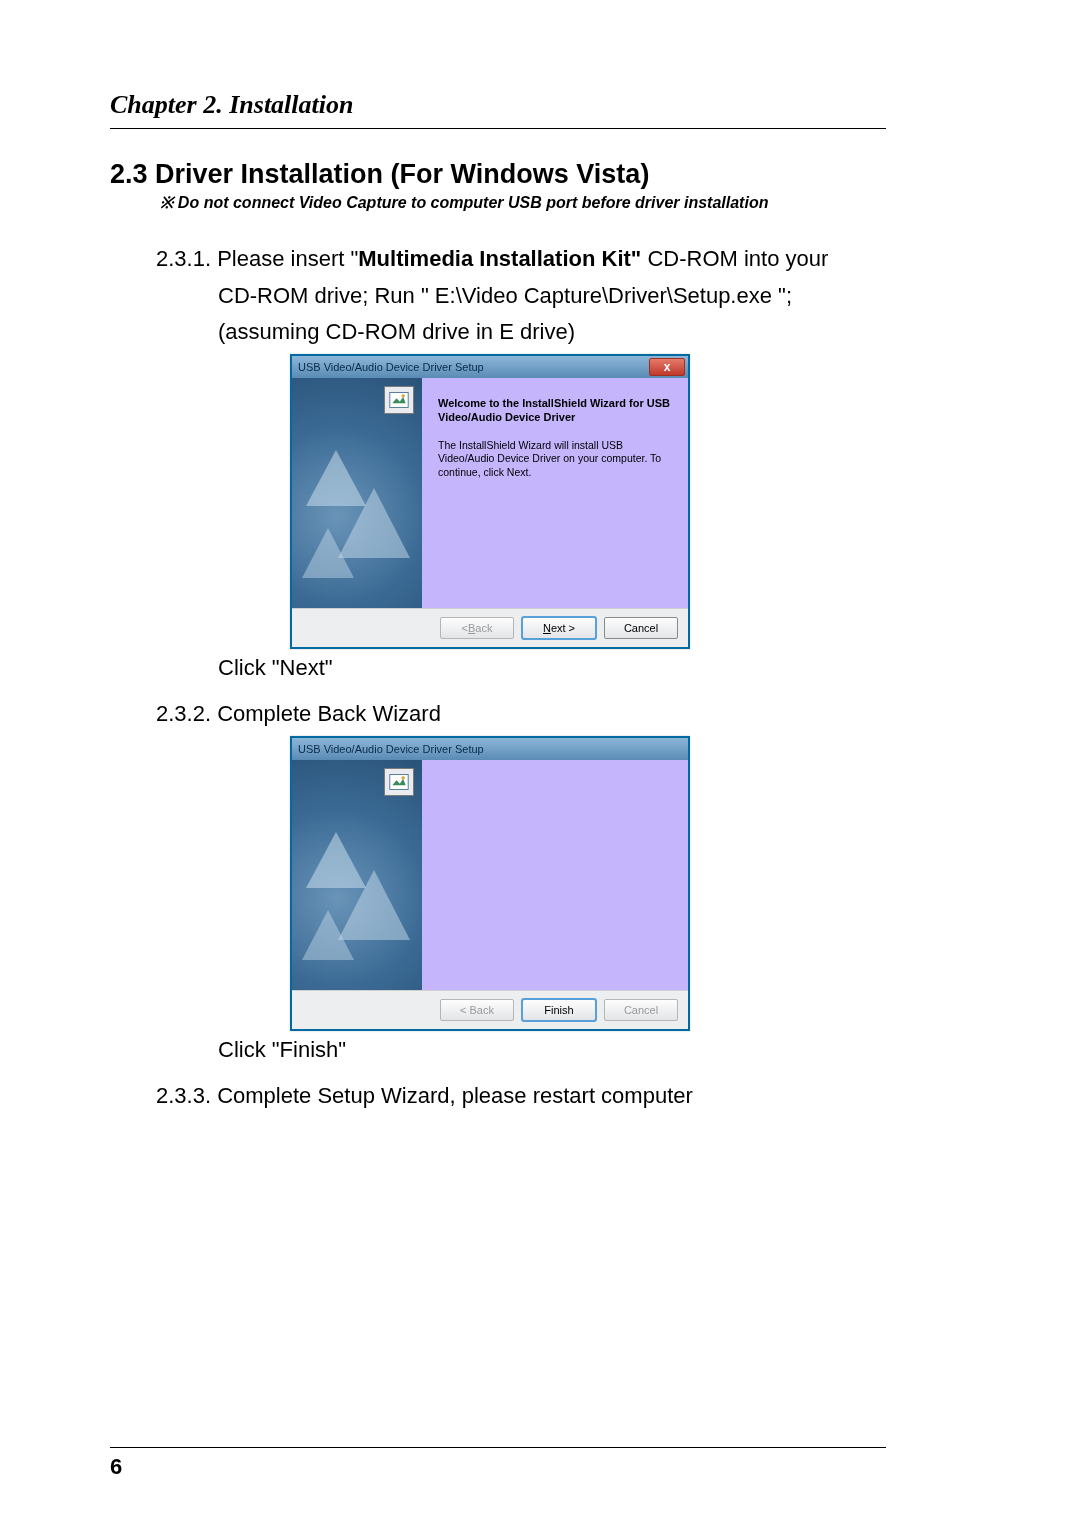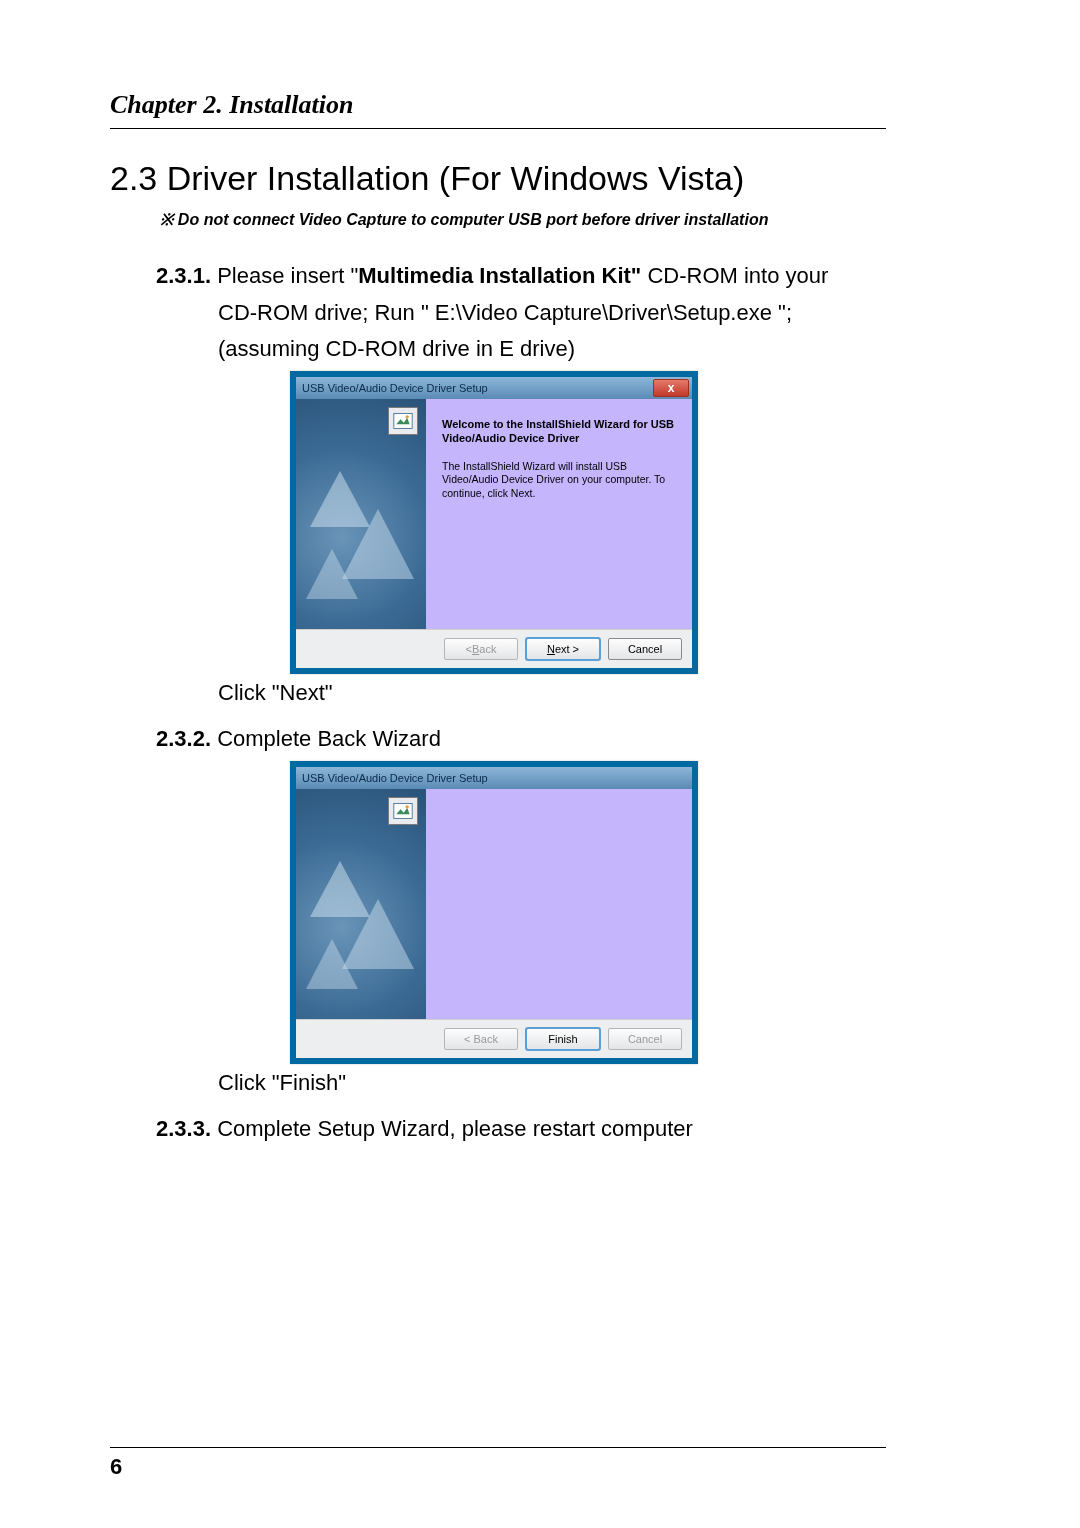--- a/index.html
+++ b/index.html
@@ -1,29 +1,29 @@
 <!DOCTYPE html>
 <html><head>
 <meta charset="utf-8">
 <style>
   html,body{margin:0;padding:0;background:#fff;font-family:Arial,Helvetica,sans-serif;color:#000}
   .page{width:996px;height:1528px;position:relative;box-sizing:border-box;padding:90px 110px 60px 110px}
   .chapter-header{font-style:italic;font-weight:bold;font-size:26px;font-family:"Times New Roman",Times,serif;padding-bottom:8px;border-bottom:1px solid #000;margin-bottom:30px}
-  .section-heading{font-family:Arial,Helvetica,sans-serif;font-weight:normal;font-size:34px;margin-bottom:12px}
+  .section-heading{font-family:Arial,Helvetica,sans-serif;font-weight:bold;font-size:27px;margin-bottom:3px}
   .sub-heading{font-family:Arial,Helvetica,sans-serif;font-weight:bold;font-style:italic;font-size:16px;line-height:1.3;margin:0 0 30px 50px}
   .step{font-size:22px;line-height:1.4;margin:0 0 6px 46px;text-indent:-0px}
-  .step .num{font-weight:bold}
+  .step .num{font-weight:normal}
   .step .bold{font-weight:bold}
   .cont{font-size:22px;line-height:1.4;margin:0 0 6px 108px}
   .click-line{font-size:22px;margin:4px 0 18px 108px}
   .page-number{position:absolute;left:110px;bottom:48px;font-weight:bold;font-size:22px}
   .bottom-rule{position:absolute;left:110px;right:110px;bottom:80px;border-top:1px solid #000}
 
   
-  .installer{width:396px;margin:6px 0 6px 180px;border:6px solid #0369a1;box-shadow:0 0 2px rgba(0,0,0,0.2);font-family:Tahoma,Arial,sans-serif;font-size:11px;color:#000;background:#fff}
+  .installer{width:396px;margin:6px 0 6px 180px;border:2px solid #0369a1;box-shadow:0 0 2px rgba(0,0,0,0.2);font-family:Tahoma,Arial,sans-serif;font-size:11px;color:#000;background:#fff}
   .titlebar{height:22px;background:linear-gradient(to bottom,#8db6d8,#5a8bb5);display:flex;align-items:center;justify-content:space-between;padding:0 3px 0 6px;color:#1a3a5a;font-size:11px}
   .titlebar .title{white-space:nowrap;color:#0a2a4a}
   .titlebar .winbtn{width:34px;height:16px;border-radius:2px;background:linear-gradient(to bottom,#e67a6a,#c0392b);border:1px solid #a03020;display:flex;align-items:center;justify-content:center;color:#fff;font-weight:bold;font-size:12px;line-height:1}
   .installer-body{display:flex;background:#c4b5fd}
   .side{width:130px;height:230px;background:radial-gradient(circle at 35% 60%,#6a94b8 0%,#3a6a94 55%,#2a5278 100%);position:relative;overflow:hidden}
   .side .logo{position:absolute;top:8px;right:8px;width:28px;height:26px;background:#e9ebee;border:1px solid #7a7a7a;display:flex;align-items:center;justify-content:center}
   .side .logo svg{width:20px;height:18px}
   .side .tri{position:absolute;background:transparent}
   .tri1{left:14px;top:72px;width:0;height:0;border-left:30px solid transparent;border-right:30px solid transparent;border-bottom:56px solid rgba(200,220,235,0.55)}
   .tri2{left:46px;top:110px;width:0;height:0;border-left:36px solid transparent;border-right:36px solid transparent;border-bottom:70px solid rgba(200,220,235,0.5)}

